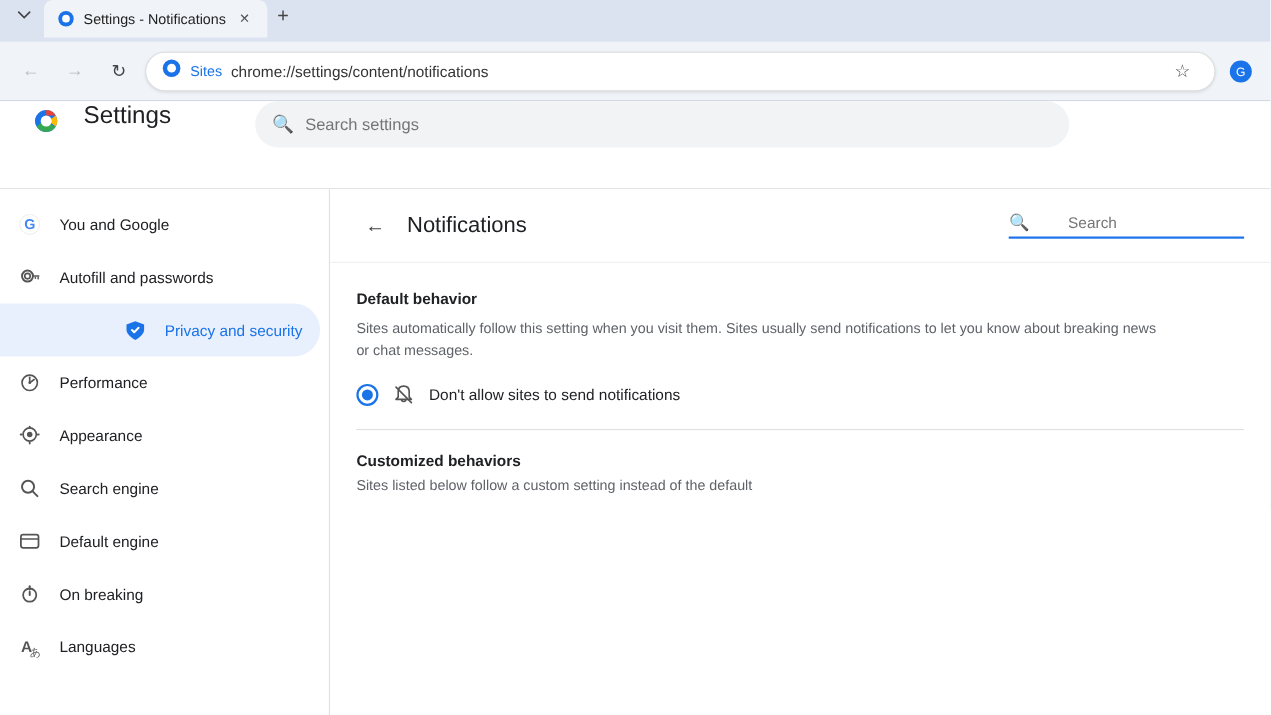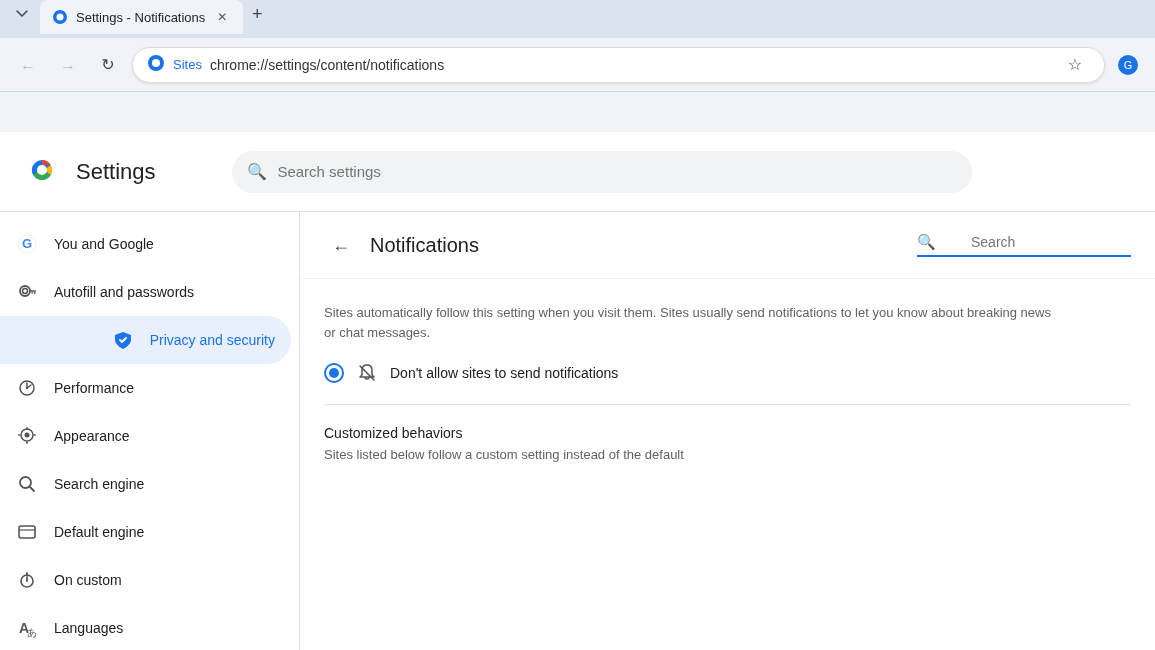--- a/index.html
+++ b/index.html
@@ -85,25 +85,24 @@
     .star-btn, .profile-btn {
       width: 30px; height: 30px;
       border-radius: 50%; display: flex; align-items: center; justify-content: center;
       cursor: pointer; color: #444; font-size: 16px;
     }
 
     
     .settings-header {
       background: #fff;
       height: 80px;
-      display: flex; align-items: center;
+      display: flex; 
       padding: 0 24px;
       gap: 16px;
       border-bottom: 1px solid #e0e0e0;
-      margin-top: 40px;
     }
     .settings-title {
       font-size: 22px;
       font-weight: 400;
       color: #202124;
     }
     .settings-search-wrap {
       flex: 1;
       max-width: 740px;
       margin-left: 60px;
@@ -243,21 +242,21 @@
       font-size: 14px;
       color: #202124;
     }
     .divider {
       border: none;
       border-top: 1px solid #e0e0e0;
       margin: 8px 0 20px 0;
     }
     .customized-title {
       font-size: 14px;
-      font-weight: 400;
+      font-weight: 700;
       color: #202124;
     }
     .customized-desc {
       font-size: 13px;
       color: #5f6368;
       margin-top: 6px;
     }
 
     
     .sidebar::-webkit-scrollbar { width: 6px; }
@@ -418,21 +417,21 @@
     </div>
 
     <div class="sidebar-item">
       <div class="sidebar-icon">
         <svg width="20" height="20" viewBox="0 0 20 20">
           <circle cx="10" cy="11" r="6" fill="none" stroke="#555" stroke-width="1.6"></circle>
           <line x1="10" y1="3" x2="10" y2="6" stroke="#555" stroke-width="1.8" stroke-linecap="round"></line>
           <line x1="10" y1="8" x2="10" y2="11" stroke="#555" stroke-width="1.8" stroke-linecap="round"></line>
         </svg>
       </div>
-      <span class="sidebar-label">On custom</span>
+      <span class="sidebar-label">On breaking</span>
     </div>
 
     <div class="sidebar-item">
       <div class="sidebar-icon">
         <svg width="20" height="20" viewBox="0 0 20 20">
           <text x="2" y="15" font-size="14" fill="#555" font-family="Arial" font-weight="bold">A</text>
           <text x="10" y="18" font-size="10" fill="#555" font-family="Arial">あ</text>
         </svg>
       </div>
       <span class="sidebar-label">Languages</span>
@@ -446,20 +445,21 @@
       <span class="content-title">Notifications</span>
       <div class="content-search-wrap">
         <span class="content-search-icon">🔍</span>
         <input class="content-search-input" type="text" placeholder="Search" style="">
       </div>
     </div>
 
     <div class="content-body">
 
       <div>
+        <div class="section-title">Default behavior</div>
         <div class="section-desc">Sites automatically follow this setting when you visit them. Sites usually send notifications to let you know about breaking news or chat messages.</div>
 
 
         <div class="radio-option">
           <div class="radio-circle selected"></div>
           <div class="radio-icon">
             <svg width="20" height="20" viewBox="0 0 20 20">
               <path d="M10 2 C7 2 5 4 5 7 L5 12 L3 14 L17 14 L15 12 L15 7 C15 4 13 2 10 2 Z" fill="none" stroke="#555" stroke-width="1.5" stroke-linejoin="round"></path>
               <path d="M8 14 C8 15.1 8.9 16 10 16 C11.1 16 12 15.1 12 14" fill="none" stroke="#555" stroke-width="1.5"></path>
               <line x1="3" y1="3" x2="17" y2="17" stroke="#555" stroke-width="1.5" stroke-linecap="round"></line>

